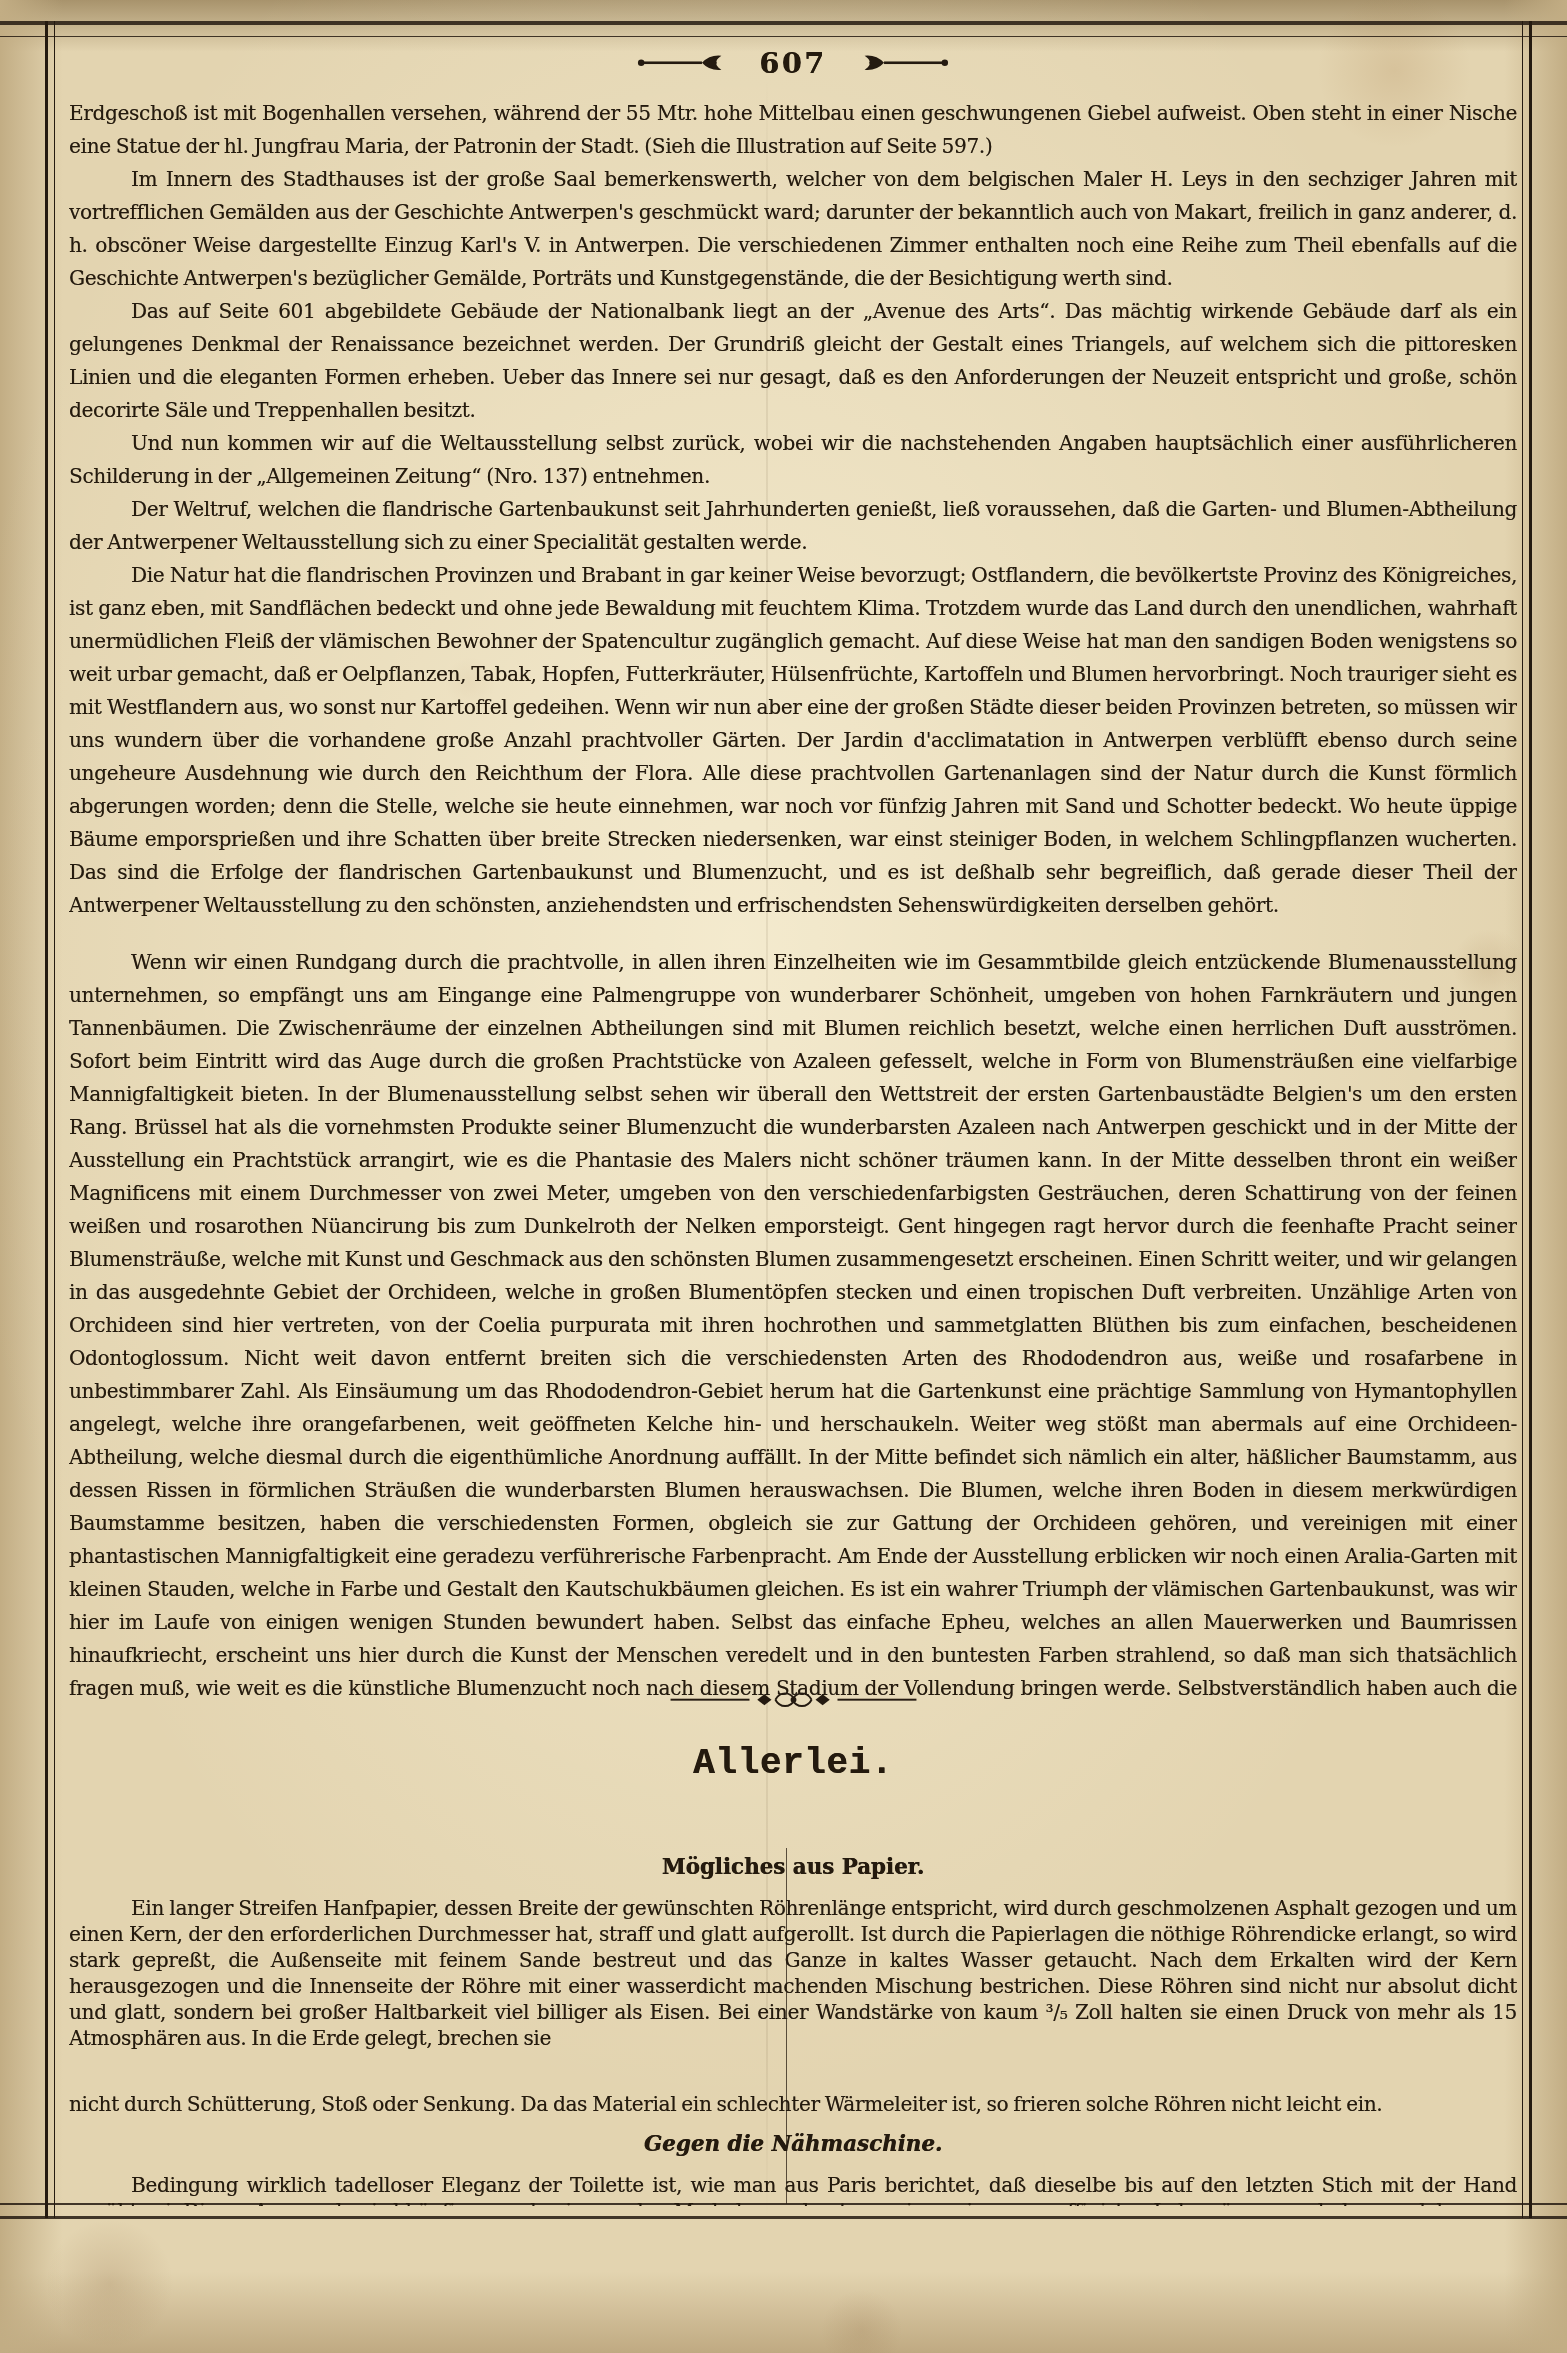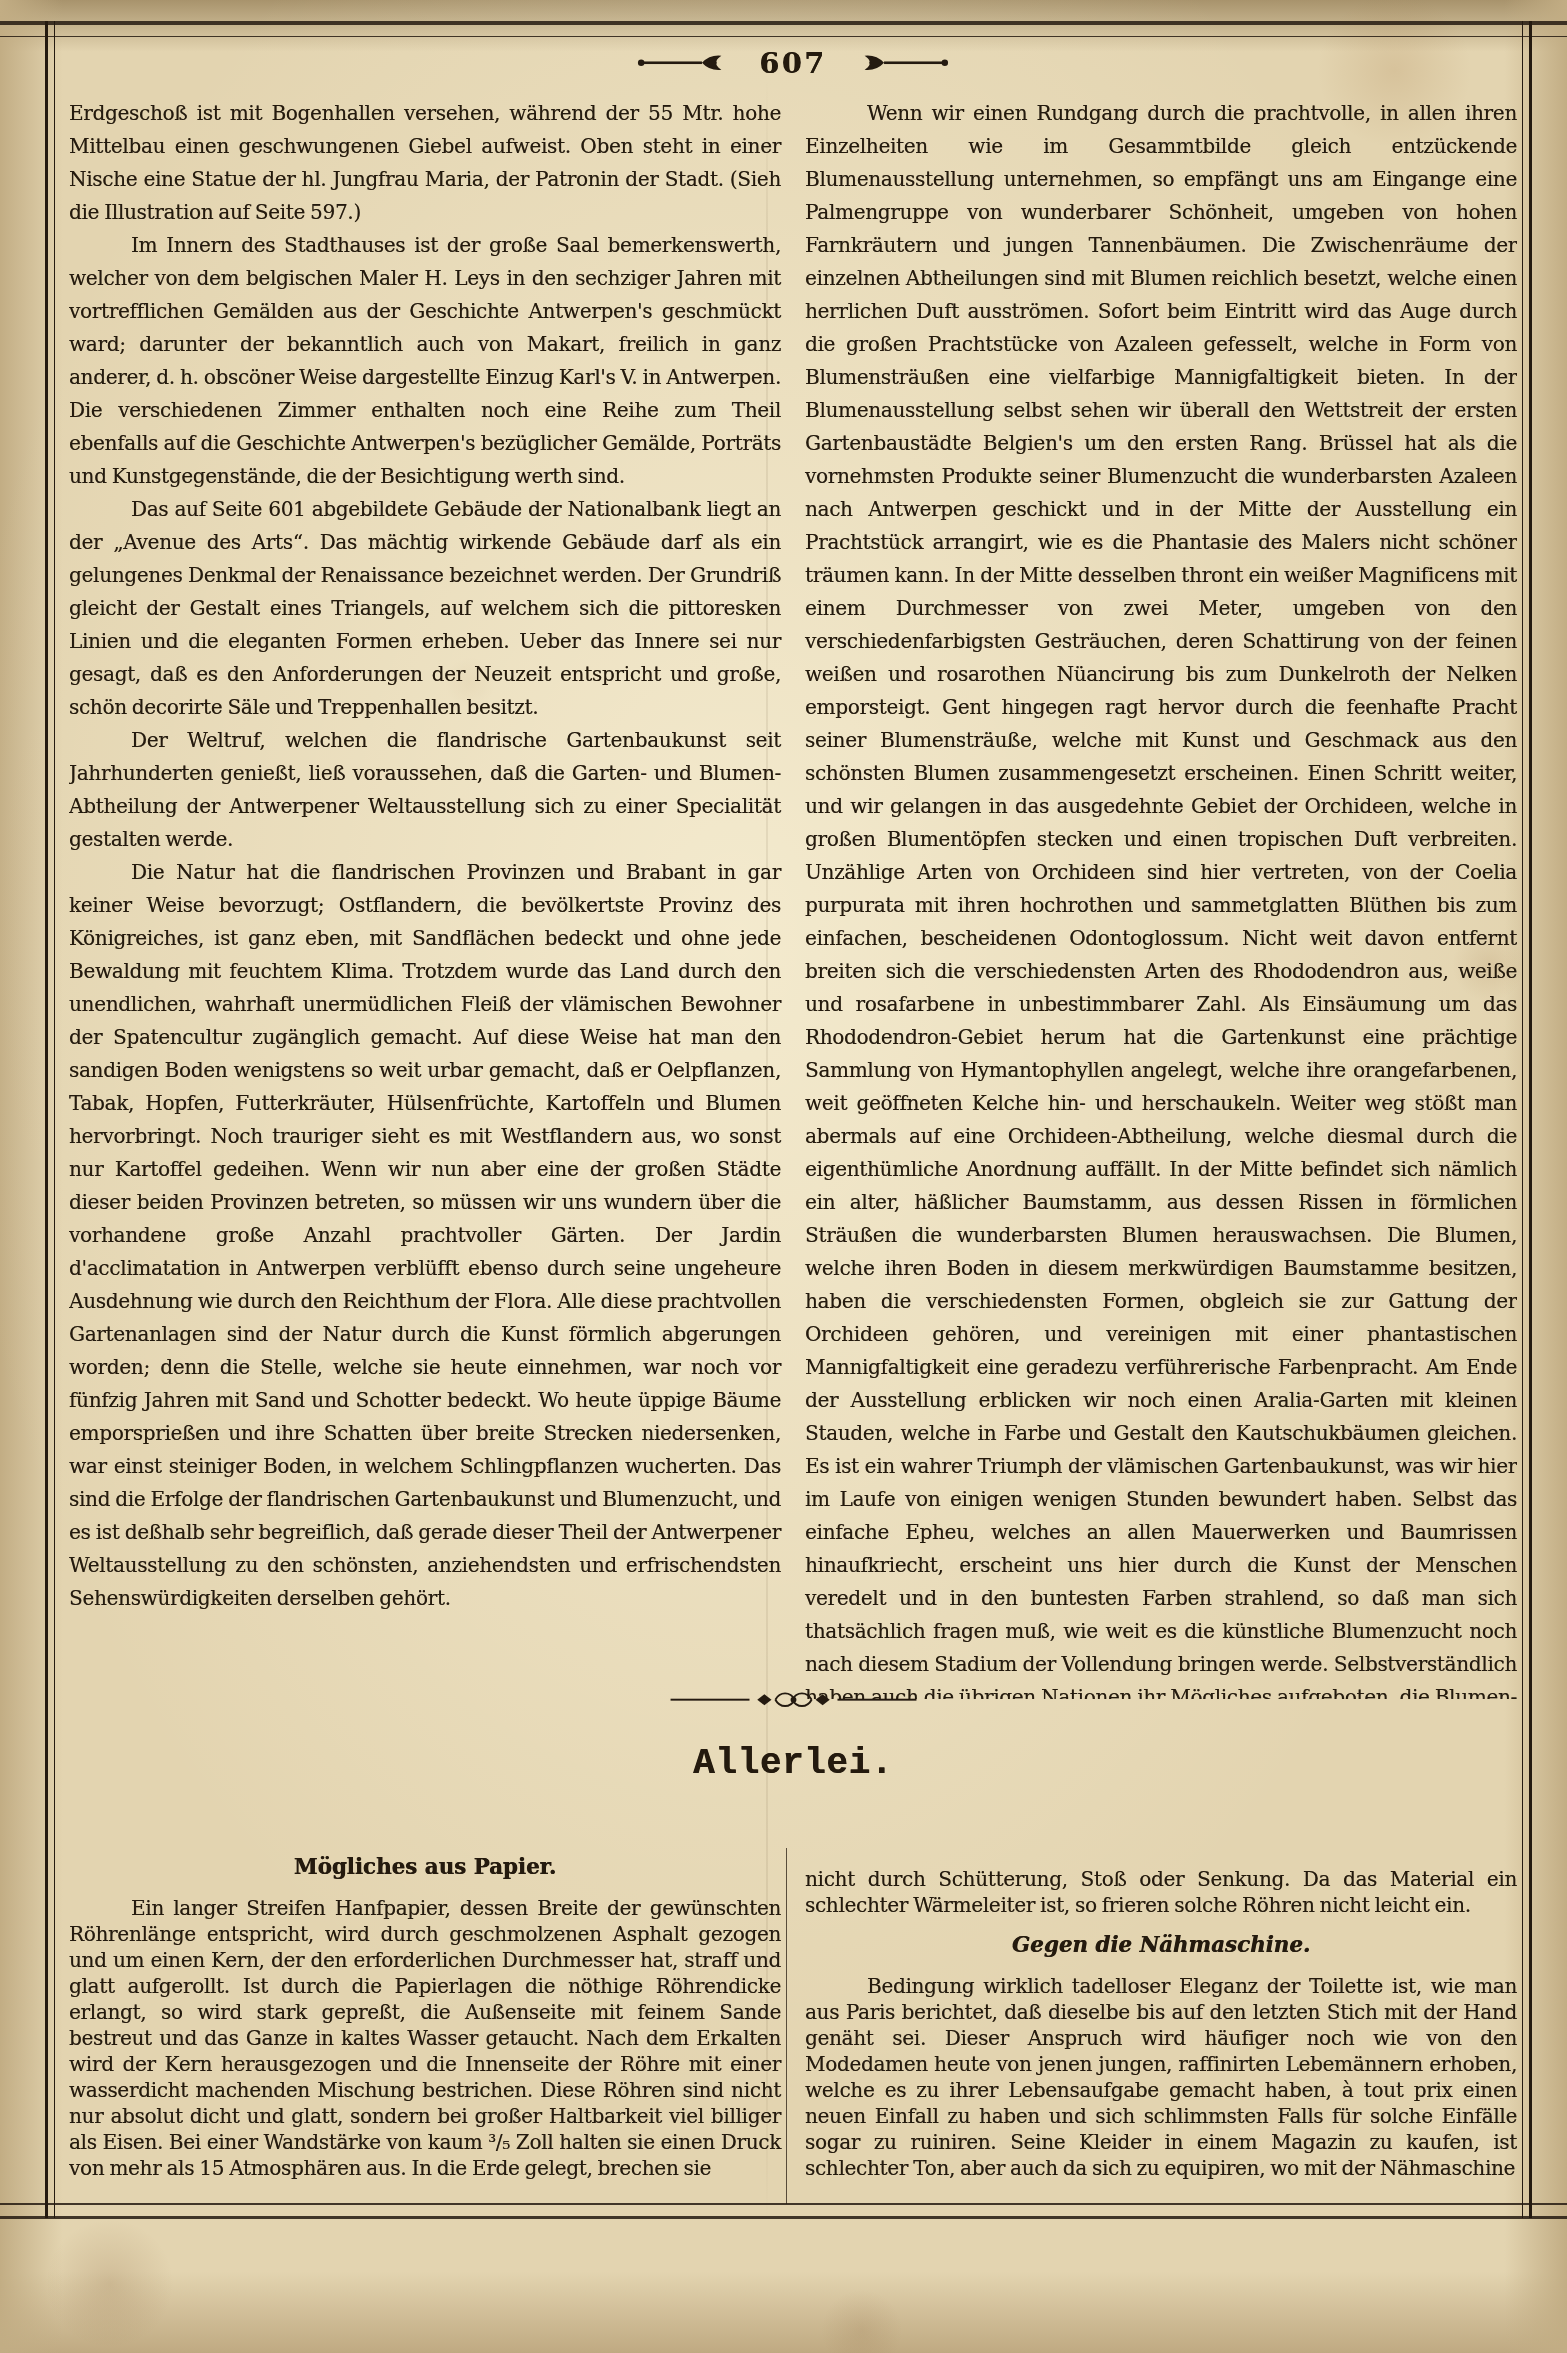--- a/index.html
+++ b/index.html
@@ -22,21 +22,21 @@
   .rule.h{left:0;width:1567px;}
   .rule.soft{opacity:.85;}
   .vrule{position:absolute;background:#241a10;}
   .crease{position:absolute;top:78px;height:2141px;width:1.9px;
     background:linear-gradient(180deg, rgba(95,75,45,.0), rgba(95,75,45,.10) 8%, rgba(95,75,45,.10) 92%, rgba(95,75,45,0));}
   .pageno-row{position:absolute;top:47px;left:69px;width:1448px;height:32px;
     display:flex;align-items:center;justify-content:center;gap:26px;}
   .pageno{font-size:28.5px;font-weight:bold;letter-spacing:2.6px;
     text-shadow:0.4px 0 currentColor;}
   .orn{display:block;}
-  .cols{position:absolute;left:69px;width:1448px;display:flex;gap:24px;}
+  .cols{position:absolute;left:69px;width:1448px;display:flex;gap:24px;flex-direction:column;}
   .main-cols{top:97px;height:1602px;overflow:hidden;}
   .bottom-cols{top:1850px;height:356px;overflow:hidden;}
   .col{flex:1 1 0;min-width:0;}
   .col p{
     margin:0;text-align:justify;text-indent:62px;
     font-size:20px;line-height:33px;
     letter-spacing:-0.3px;word-spacing:-1px;
     text-shadow:0.2px 0 rgba(36,26,14,.6);
   }
   .bottom-cols .col p{line-height:26px;margin-top:16px;}
@@ -83,20 +83,21 @@
     <rect x="12" y="13" width="90" height="4" fill="#241a10"></rect>
     <path d="M102 15 q12 -13 30 -11 q-10 7 -7 11 q-3 4 7 11 q-18 2 -30 -11" fill="#241a10"></path>
   </svg>
 </header>
 
 <main class="cols main-cols">
   <div class="col">
     <p class="noind">Erdgeschoß ist mit Bogenhallen versehen, während der 55 Mtr. hohe Mittelbau einen geschwungenen Giebel aufweist. Oben steht in einer Nische eine Statue der hl. Jungfrau Maria, der Patronin der Stadt. (Sieh die Illustration auf Seite 597.)</p>
     <p>Im Innern des Stadthauses ist der große Saal bemerkenswerth, welcher von dem belgischen Maler H. Leys in den sechziger Jahren mit vortrefflichen Gemälden aus der Geschichte Antwerpen's geschmückt ward; darunter der bekanntlich auch von Makart, freilich in ganz anderer, d. h. obscöner Weise dargestellte Einzug Karl's V. in Antwerpen. Die verschiedenen Zimmer enthalten noch eine Reihe zum Theil ebenfalls auf die Geschichte Antwerpen's bezüglicher Gemälde, Porträts und Kunstgegenstände, die der Besichtigung werth sind.</p>
     <p>Das auf Seite 601 abgebildete Gebäude der Nationalbank liegt an der „Avenue des Arts“. Das mächtig wirkende Gebäude darf als ein gelungenes Denkmal der Renaissance bezeichnet werden. Der Grundriß gleicht der Gestalt eines Triangels, auf welchem sich die pittoresken Linien und die eleganten Formen erheben. Ueber das Innere sei nur gesagt, daß es den Anforderungen der Neuzeit entspricht und große, schön decorirte Säle und Treppenhallen besitzt.</p>
+    <p>Und nun kommen wir auf die Weltausstellung selbst zurück, wobei wir die nachstehenden Angaben hauptsächlich einer ausführlicheren Schilderung in der „Allgemeinen Zeitung“ (Nro. 137) entnehmen.</p>
     <p>Der Weltruf, welchen die flandrische Gartenbaukunst seit Jahrhunderten genießt, ließ voraussehen, daß die Garten- und Blumen-Abtheilung der Antwerpener Weltausstellung sich zu einer Specialität gestalten werde.</p>
     <p>Die Natur hat die flandrischen Provinzen und Brabant in gar keiner Weise bevorzugt; Ostflandern, die bevölkertste Provinz des Königreiches, ist ganz eben, mit Sandflächen bedeckt und ohne jede Bewaldung mit feuchtem Klima. Trotzdem wurde das Land durch den unendlichen, wahrhaft unermüdlichen Fleiß der vlämischen Bewohner der Spatencultur zugänglich gemacht. Auf diese Weise hat man den sandigen Boden wenigstens so weit urbar gemacht, daß er Oelpflanzen, Tabak, Hopfen, Futterkräuter, Hülsenfrüchte, Kartoffeln und Blumen hervorbringt. Noch trauriger sieht es mit Westflandern aus, wo sonst nur Kartoffel gedeihen. Wenn wir nun aber eine der großen Städte dieser beiden Provinzen betreten, so müssen wir uns wundern über die vorhandene große Anzahl prachtvoller Gärten. Der Jardin d'acclimatation in Antwerpen verblüfft ebenso durch seine ungeheure Ausdehnung wie durch den Reichthum der Flora. Alle diese prachtvollen Gartenanlagen sind der Natur durch die Kunst förmlich abgerungen worden; denn die Stelle, welche sie heute einnehmen, war noch vor fünfzig Jahren mit Sand und Schotter bedeckt. Wo heute üppige Bäume emporsprießen und ihre Schatten über breite Strecken niedersenken, war einst steiniger Boden, in welchem Schlingpflanzen wucherten. Das sind die Erfolge der flandrischen Gartenbaukunst und Blumenzucht, und es ist deßhalb sehr begreiflich, daß gerade dieser Theil der Antwerpener Weltausstellung zu den schönsten, anziehendsten und erfrischendsten Sehenswürdigkeiten derselben gehört.</p>
   </div>
   <div class="col">
     <p>Wenn wir einen Rundgang durch die prachtvolle, in allen ihren Einzelheiten wie im Gesammtbilde gleich entzückende Blumenausstellung unternehmen, so empfängt uns am Eingange eine Palmengruppe von wunderbarer Schönheit, umgeben von hohen Farnkräutern und jungen Tannenbäumen. Die Zwischenräume der einzelnen Abtheilungen sind mit Blumen reichlich besetzt, welche einen herrlichen Duft ausströmen. Sofort beim Eintritt wird das Auge durch die großen Prachtstücke von Azaleen gefesselt, welche in Form von Blumensträußen eine vielfarbige Mannigfaltigkeit bieten. In der Blumenausstellung selbst sehen wir überall den Wettstreit der ersten Gartenbaustädte Belgien's um den ersten Rang. Brüssel hat als die vornehmsten Produkte seiner Blumenzucht die wunderbarsten Azaleen nach Antwerpen geschickt und in der Mitte der Ausstellung ein Prachtstück arrangirt, wie es die Phantasie des Malers nicht schöner träumen kann. In der Mitte desselben thront ein weißer Magnificens mit einem Durchmesser von zwei Meter, umgeben von den verschiedenfarbigsten Gesträuchen, deren Schattirung von der feinen weißen und rosarothen Nüancirung bis zum Dunkelroth der Nelken emporsteigt. Gent hingegen ragt hervor durch die feenhafte Pracht seiner Blumensträuße, welche mit Kunst und Geschmack aus den schönsten Blumen zusammengesetzt erscheinen. Einen Schritt weiter, und wir gelangen in das ausgedehnte Gebiet der Orchideen, welche in großen Blumentöpfen stecken und einen tropischen Duft verbreiten. Unzählige Arten von Orchideen sind hier vertreten, von der Coelia purpurata mit ihren hochrothen und sammetglatten Blüthen bis zum einfachen, bescheidenen Odontoglossum. Nicht weit davon entfernt breiten sich die verschiedensten Arten des Rhododendron aus, weiße und rosafarbene in unbestimmbarer Zahl. Als Einsäumung um das Rhododendron-Gebiet herum hat die Gartenkunst eine prächtige Sammlung von Hymantophyllen angelegt, welche ihre orangefarbenen, weit geöffneten Kelche hin- und herschaukeln. Weiter weg stößt man abermals auf eine Orchideen-Abtheilung, welche diesmal durch die eigenthümliche Anordnung auffällt. In der Mitte befindet sich nämlich ein alter, häßlicher Baumstamm, aus dessen Rissen in förmlichen Sträußen die wunderbarsten Blumen herauswachsen. Die Blumen, welche ihren Boden in diesem merkwürdigen Baumstamme besitzen, haben die verschiedensten Formen, obgleich sie zur Gattung der Orchideen gehören, und vereinigen mit einer phantastischen Mannigfaltigkeit eine geradezu verführerische Farbenpracht. Am Ende der Ausstellung erblicken wir noch einen Aralia-Garten mit kleinen Stauden, welche in Farbe und Gestalt den Kautschukbäumen gleichen. Es ist ein wahrer Triumph der vlämischen Gartenbaukunst, was wir hier im Laufe von einigen wenigen Stunden bewundert haben. Selbst das einfache Epheu, welches an allen Mauerwerken und Baumrissen hinaufkriecht, erscheint uns hier durch die Kunst der Menschen veredelt und in den buntesten Farben strahlend, so daß man sich thatsächlich fragen muß, wie weit es die künstliche Blumenzucht noch nach diesem Stadium der Vollendung bringen werde. Selbstverständlich haben auch die übrigen Nationen ihr Mögliches aufgeboten, die Blumen- und Garten-Abtheilung der Antwerpener Weltausstellung durch die mannigfaltigsten Objecte zu vervollständigen, aber keiner ist es gelungen, der flandrischen Kunst auch nur nahe zu kommen.</p>
   </div>
 </main>
 
 <div class="divider-wrap">
   <svg width="247" height="22" viewBox="0 0 380 34">

